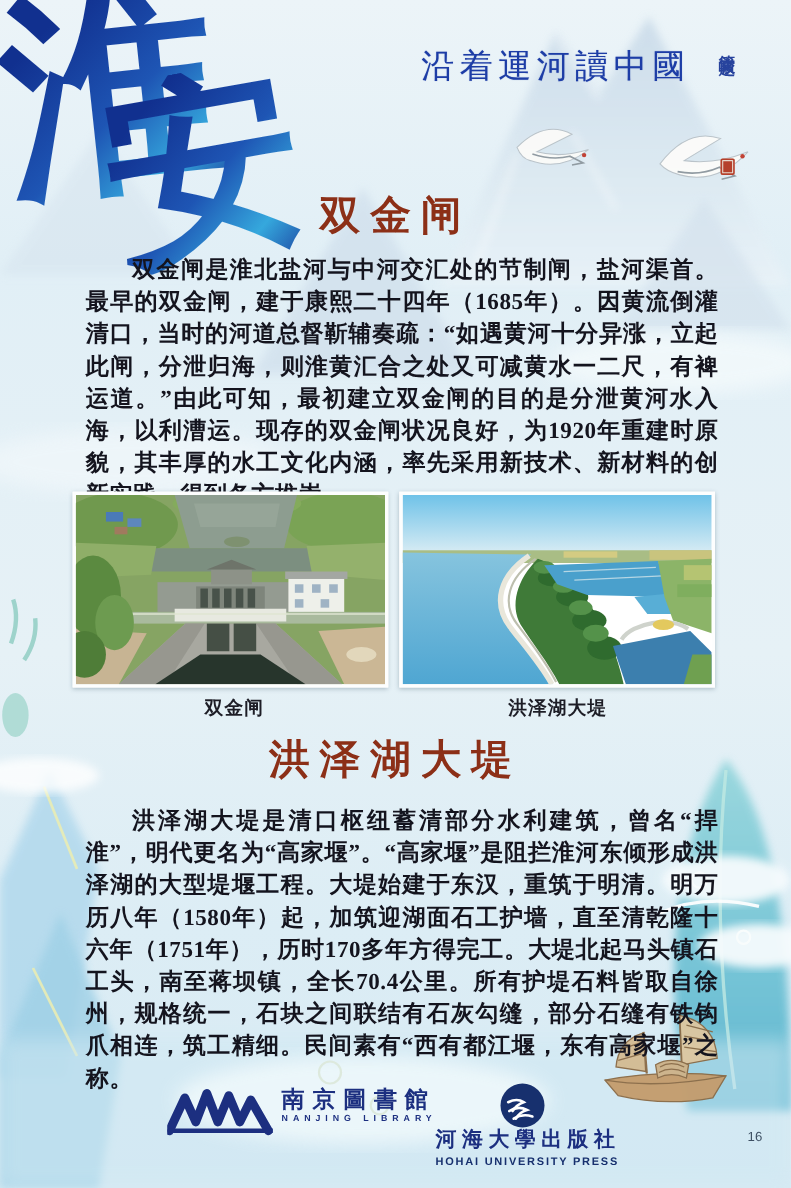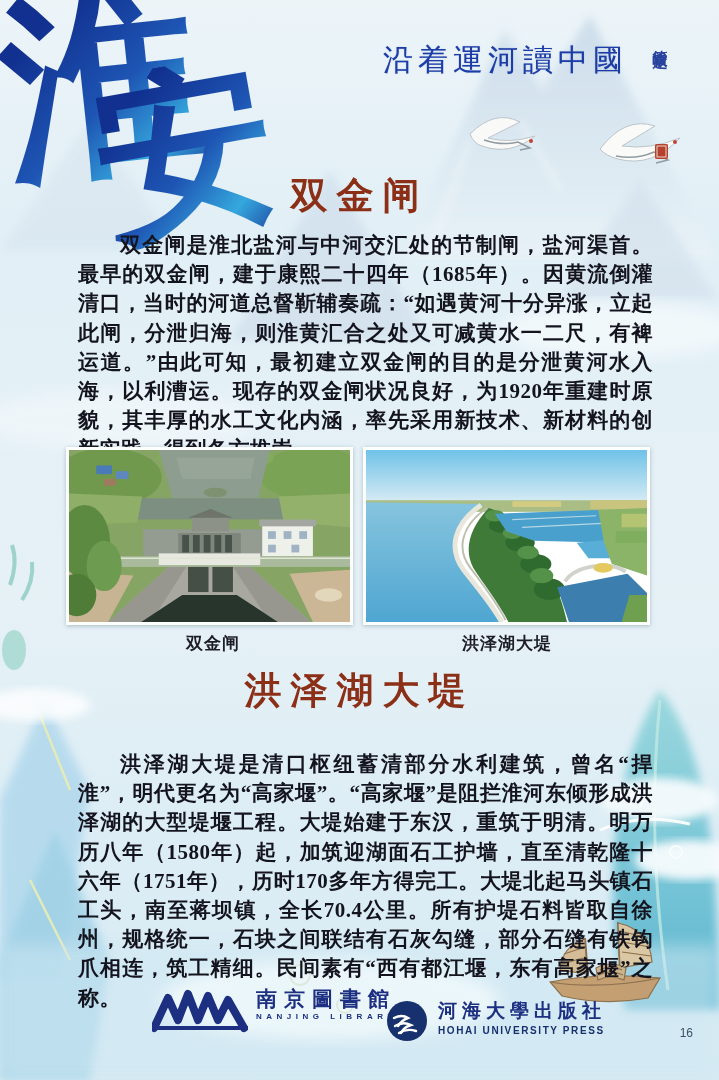--- a/index.html
+++ b/index.html
@@ -52,21 +52,21 @@
   .sec-title.t2{top:666px;}
 
   
   .body-par{
     position:absolute;z-index:3;left:78px;width:575px;
     font-size:21px;line-height:29.2px;font-weight:700;
     color:#14141e;text-align:justify;text-indent:2em;
     letter-spacing:.5px;
   }
   .body-par.p1{top:231px;}
-  .body-par.p2{top:732px;margin-top:18px;}
+  .body-par.p2{top:732px;}
 
   
   .photo-row{position:absolute;z-index:3;left:66px;top:447px;display:flex;gap:10px;}
   .photo-frame{
     width:281px;height:172px;background:#fff;
     border:3px solid #fdfefe;
     box-shadow:0 1px 4px rgba(60,90,110,.35);
   }
   .photo-frame svg{display:block;width:100%;height:100%;}
   .caption-row{position:absolute;z-index:3;left:66px;top:632px;width:588px;display:flex;}
@@ -76,21 +76,21 @@
     font-family:"Liberation Sans","DejaVu Sans",sans-serif;
   }
 
   
   .footer-logos{position:absolute;z-index:3;left:0;top:982px;width:719px;height:64px;}
   .lib-logo{position:absolute;left:152px;top:6px;display:flex;align-items:flex-start;}
   .lib-text{margin-left:8px;}
   .lib-cn{font-size:21px;font-weight:bold;color:#1c2f80;letter-spacing:7px;white-space:nowrap;line-height:1.1;}
   .lib-en{font-size:8px;font-weight:bold;color:#1c2f80;letter-spacing:4.5px;
           font-family:"Liberation Sans","DejaVu Sans",sans-serif;text-align:right;margin-top:1px;}
-  .press-logo{position:absolute;left:386px;top:18px;display:flex;}
+  .press-logo{position:absolute;left:386px;top:2px;display:flex;align-items:center;flex-direction:column;}
   .press-text{margin-left:10px;}
   .press-cn{font-size:19px;font-weight:bold;color:#1c2f80;letter-spacing:5px;white-space:nowrap;line-height:1.2;}
   .press-en{font-size:10px;font-weight:bold;color:#17306e;letter-spacing:1.6px;
             font-family:"Liberation Sans","DejaVu Sans",sans-serif;margin-top:2px;}
 
   .page-number{
     position:absolute;z-index:3;right:26px;top:1026px;
     font-size:12px;color:#3d4f63;
     font-family:"Liberation Sans","DejaVu Sans",sans-serif;
   }

